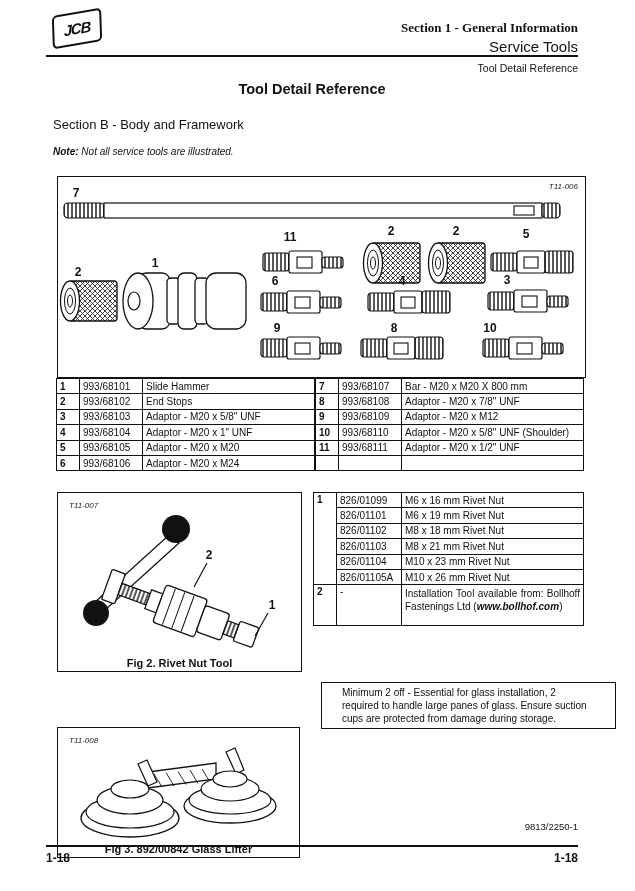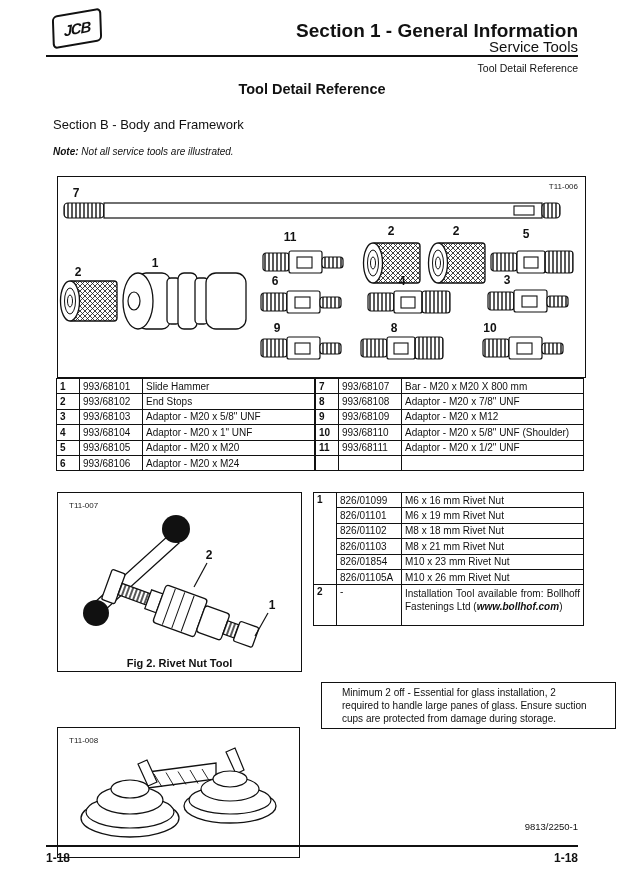--- a/index.html
+++ b/index.html
@@ -2,35 +2,35 @@
 <html><head>
 <meta charset="utf-8">
 <style>
   html,body{margin:0;padding:0;background:#fff;}
   body{width:635px;height:891px;position:relative;font-family:"Liberation Sans",sans-serif;color:#111;overflow:hidden;}
   .abs{position:absolute;}
   
   .logo{left:52px;top:12px;width:46px;height:29px;border:2.5px solid #111;border-radius:5px;
         transform:rotate(-10deg) skewX(-8deg);display:flex;align-items:center;justify-content:center;
         font-weight:bold;font-style:italic;font-size:15px;letter-spacing:-1px;background:#fff;}
-  .sec-title{top:20px;right:57px;font-size:19px;font-weight:bold;}
+  .sec-title{top:20px;right:57px;font-size:13px;font-weight:bold;font-family:Liberation Serif, serif;}
   .sub-title{top:38px;right:57px;font-size:15px;font-weight:normal;}
   .rule{left:46px;width:532px;background:#111;}
   .top-rule{top:55px;height:2px;}
   .crumb{top:62px;right:57px;font-size:10.5px;}
   .page-title{top:81px;left:46px;width:532px;text-align:center;font-size:14.5px;font-weight:bold;}
   .section-b{top:117px;left:53px;font-size:13px;font-weight:normal;}
   .note-line{top:146px;left:53px;font-size:10px;font-style:italic;}
   .note-line b{font-style:italic;margin-top:32px;}
   
   .figbox{border:1.5px solid #111;background:#fff;}
   .fig1{left:57px;top:176px;width:527px;height:200px;}
   .fig2{left:57px;top:492px;width:243px;height:178px;}
   .fig3{left:57px;top:683px;width:241px;height:129px;margin-top:44px;}
-  .figref{position:absolute;font-size:8px;color:#222;}
+  .figref{position:absolute;font-size:8px;color:#222;font-style:italic;}
   .fig1 .figref{top:5px;right:7px;}
   .fig2 .figref,.fig3 .figref{top:8px;left:11px;}
   .figcap{position:absolute;left:0;right:0;bottom:2px;text-align:center;font-size:11px;font-weight:bold;}
   svg{position:absolute;left:0;top:0;}
   svg text{font-family:"Liberation Sans",sans-serif;font-weight:bold;font-size:12px;fill:#111;}
   
   table{position:absolute;border-collapse:collapse;table-layout:fixed;}
   td{border:1px solid #111;font-size:10px;padding:0 3px;height:14.4px;overflow:hidden;white-space:nowrap;vertical-align:middle;}
   .c-item{width:16px;font-weight:bold;}
   .c-part{width:56px;}
@@ -247,21 +247,21 @@
       </tr>
   <tr>
         <td class="c-part">826/01102</td>
         <td>M8 x 18 mm Rivet Nut</td>
       </tr>
   <tr>
         <td class="c-part">826/01103</td>
         <td>M8 x 21 mm Rivet Nut</td>
       </tr>
   <tr>
-        <td class="c-part">826/01854</td>
+        <td class="c-part">826/01104</td>
         <td>M10 x 23 mm Rivet Nut</td>
       </tr>
   <tr>
         <td class="c-part">826/01105A</td>
         <td>M10 x 26 mm Rivet Nut</td>
       </tr>
   <tr>
     <td class="c-item topv">2</td>
     <td class="c-part topv">-</td>
     <td class="tall"><span>Installation Tool available from: Bollhoff Fastenings Ltd (</span><span class="weblink">www.bollhof.com</span><span>)</span></td>
@@ -281,20 +281,21 @@
     <ellipse cx="72" cy="78" rx="44" ry="16" fill="#fff" stroke="#111" stroke-width="1.2"></ellipse>
     <ellipse cx="72" cy="66" rx="33" ry="14" fill="#fff" stroke="#111" stroke-width="1.2"></ellipse>
     <ellipse cx="72" cy="55" rx="19" ry="9" fill="#fff" stroke="#111" stroke-width="1.2"></ellipse>
 
     <polygon points="168,18 177,14 186,36 178,40" fill="#fff" stroke="#111" stroke-width="1.2"></polygon>
     <ellipse cx="172" cy="72" rx="46" ry="17" fill="#fff" stroke="#111" stroke-width="1.3"></ellipse>
     <ellipse cx="172" cy="66" rx="41" ry="14" fill="#fff" stroke="#111" stroke-width="1.2"></ellipse>
     <ellipse cx="172" cy="55" rx="29" ry="12" fill="#fff" stroke="#111" stroke-width="1.2"></ellipse>
     <ellipse cx="172" cy="45" rx="17" ry="8" fill="#fff" stroke="#111" stroke-width="1.2"></ellipse>
   </svg>
+  <div class="figcap">Fig 3. 892/00842 Glass Lifter</div>
 </div>
 
 <div class="abs glass-note">Minimum 2 off - Essential for glass installation, 2 required to handle large panes of glass. Ensure suction cups are protected from damage during storage.</div>
 
 <div class="abs rule foot-rule"></div>
 <div class="abs foot-left">1-18</div>
 <div class="abs foot-center">9813/2250-1</div>
 <div class="abs foot-right">1-18</div>
 
 </body></html>

